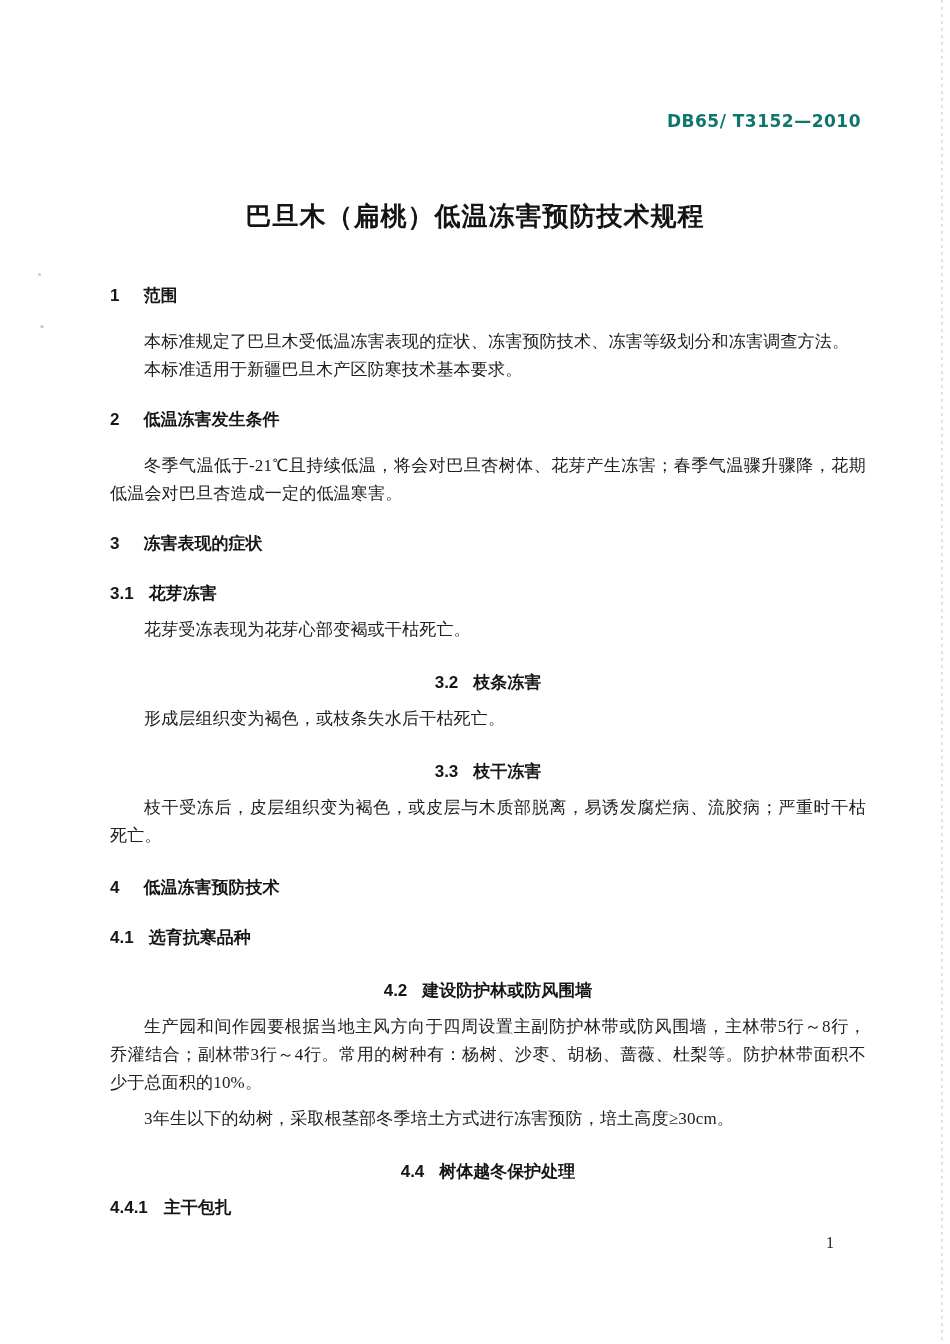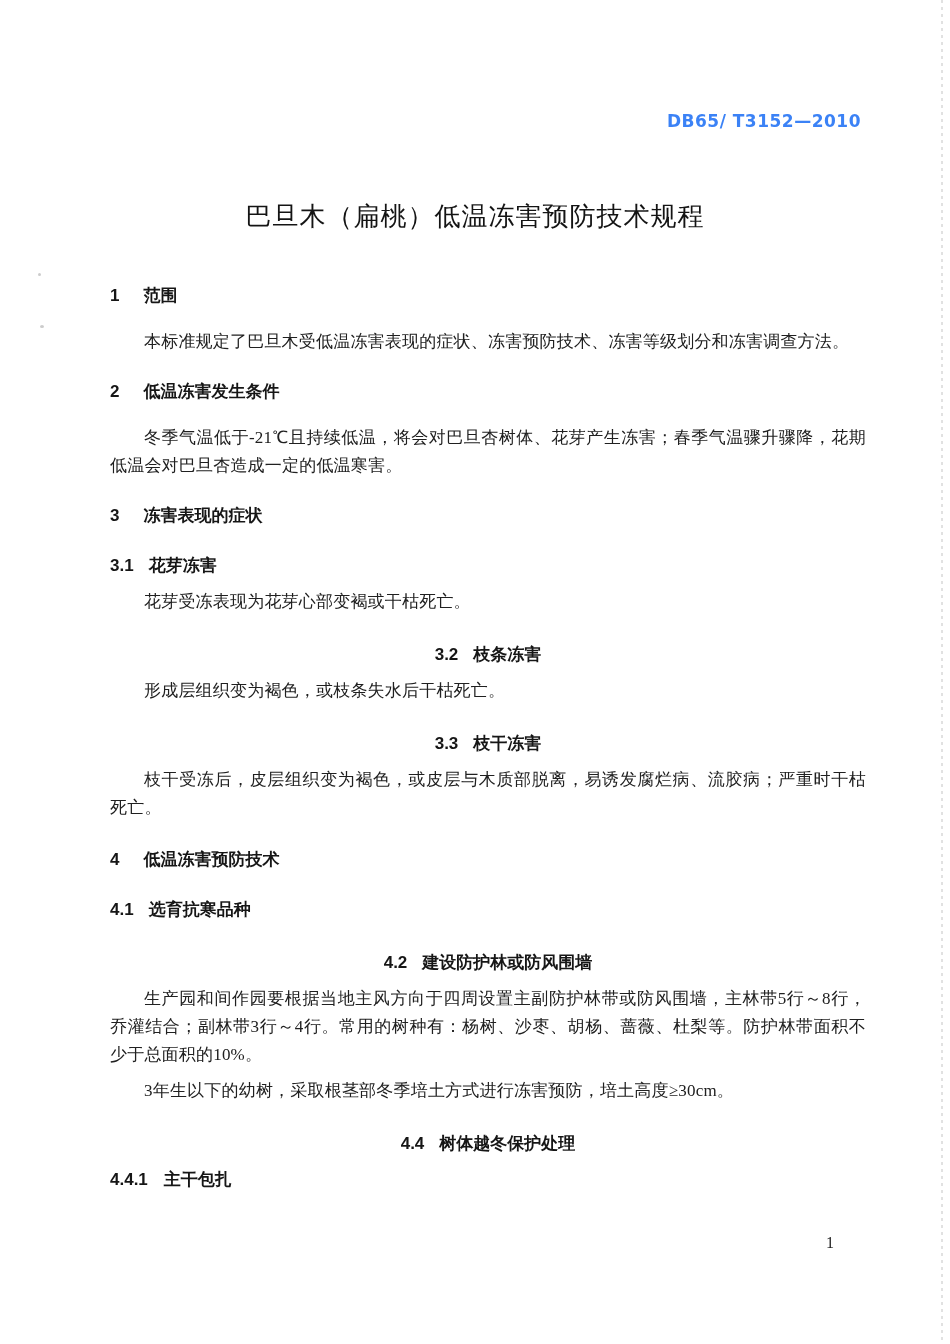--- a/index.html
+++ b/index.html
@@ -44,32 +44,32 @@
   .speck.s2 { left: 40px; top: 325px; width: 4px; height: 3px; }
 
   .std-code {
     position: absolute;
     top: 111px;
     right: 89px;
     font-family: "DejaVu Sans", "Liberation Sans", sans-serif;
     font-size: 17px;
     font-weight: bold;
     letter-spacing: 0.5px;
-    color: #3b82f6;
+    color: #0f766e;
     white-space: nowrap;
   }
   .doc-title {
     position: absolute;
     top: 199px;
     left: 0;
     width: 100%;
     text-align: center;
     font-family: "Liberation Sans", "DejaVu Sans", sans-serif;
     font-size: 26px;
-    font-weight: normal;
+    font-weight: bold;
     letter-spacing: 1px;
     color: #141414;
   }
   .content {
     position: absolute;
     top: 282px;
     left: 110px;
     width: 756px;
   }
   .h {
@@ -124,20 +124,21 @@
 
   <div class="doc-title">巴旦木（扁桃）低温冻害预防技术规程</div>
 
   <div class="content">
 
     <h2 class="h l1 mt0">
       <span class="num">1</span>
       <span class="ttl">范围</span>
     </h2>
     <p class="para mt18">本标准规定了巴旦木受低温冻害表现的症状、冻害预防技术、冻害等级划分和冻害调查方法。</p>
+    <p class="para mt0">本标准适用于新疆巴旦木产区防寒技术基本要求。</p>
 
     <h2 class="h l1 mt22">
       <span class="num">2</span>
       <span class="ttl">低温冻害发生条件</span>
     </h2>
     <p class="para mt18">冬季气温低于-21℃且持续低温，将会对巴旦杏树体、花芽产生冻害；春季气温骤升骤降，花期低温会对巴旦杏造成一定的低温寒害。</p>
 
     <h2 class="h l1 mt22">
       <span class="num">3</span>
       <span class="ttl">冻害表现的症状</span>

